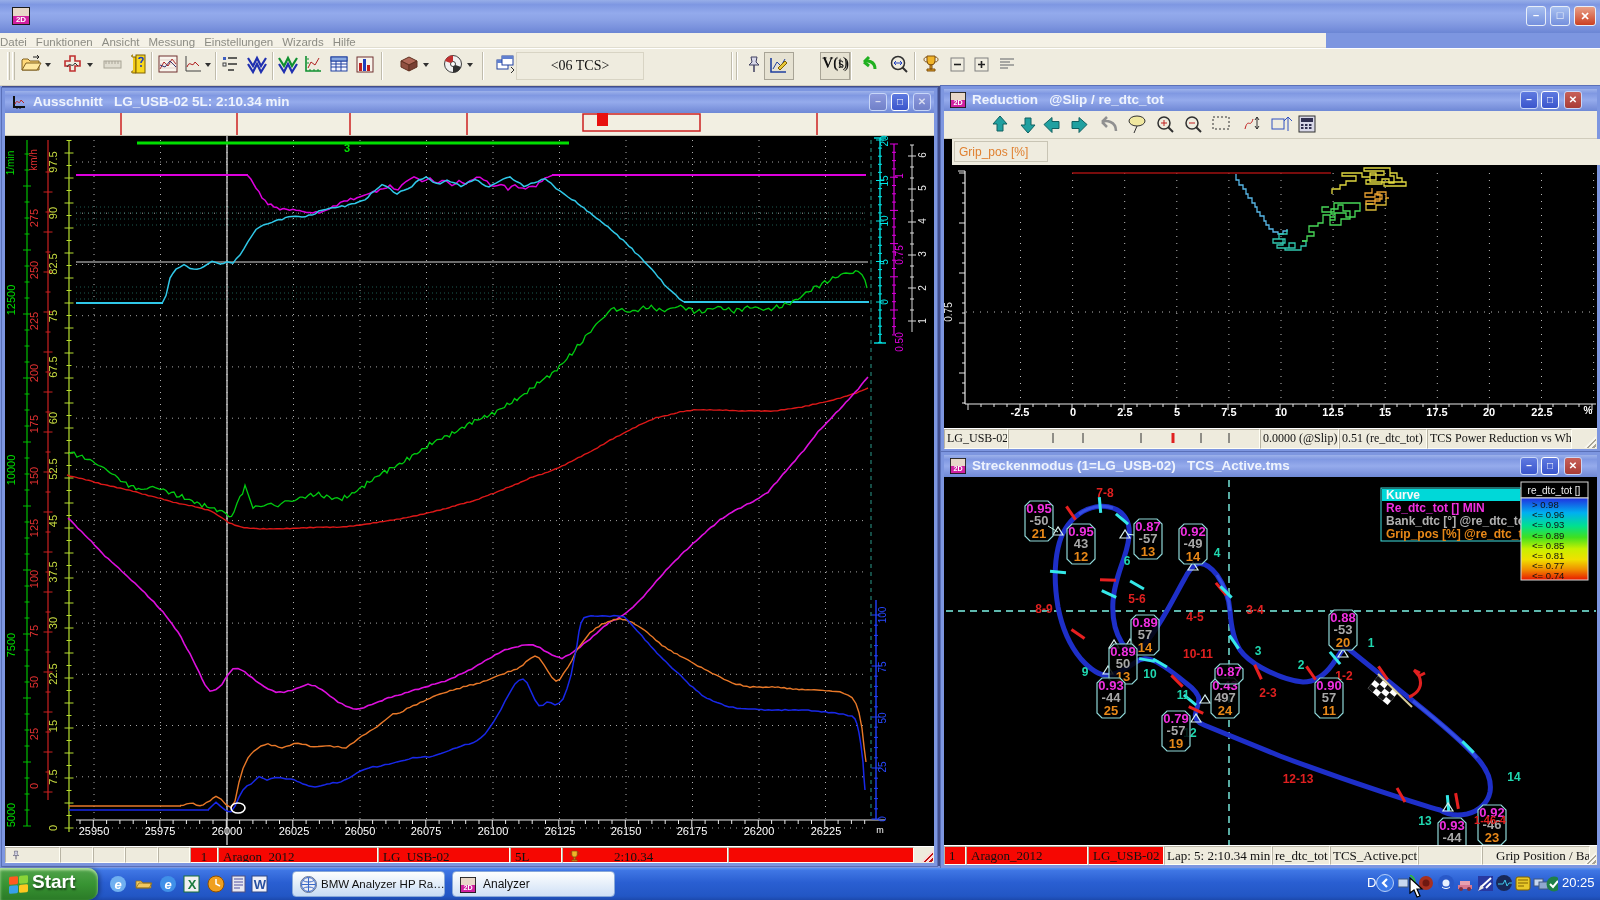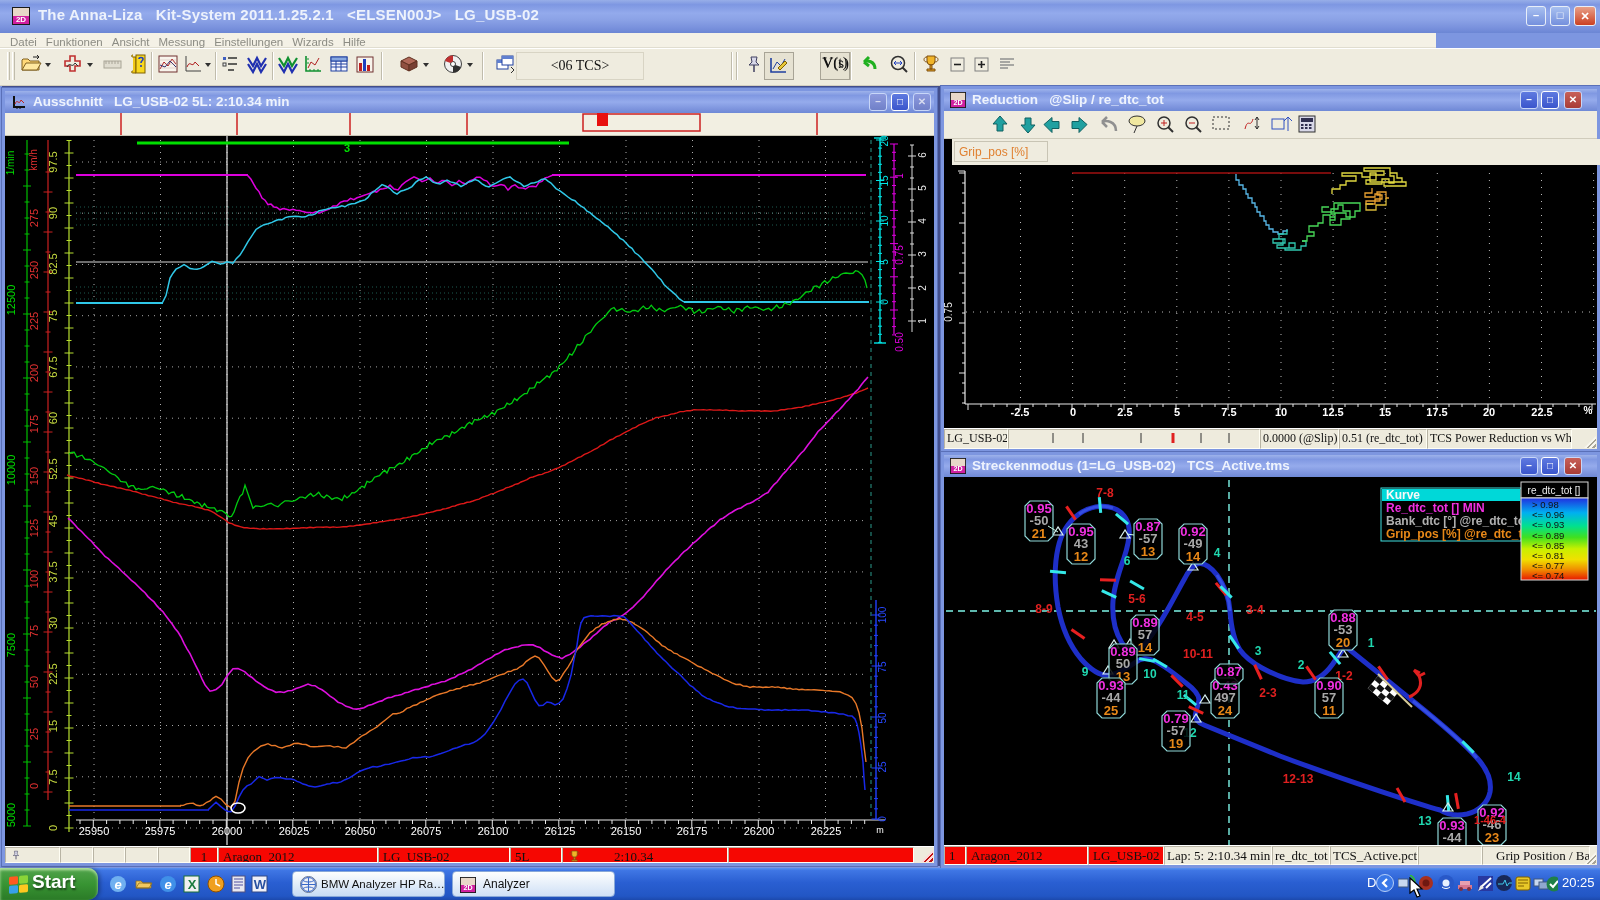--- a/index.html
+++ b/index.html
@@ -20,27 +20,26 @@
 </style></head><body>
 <div class="abs" style="left:2px;top:86px;width:1596px;height:780px;background:#424e8c"></div>
 
 <div class="abs titlebar" style="left:0;top:0;width:1600px;height:33px">
  <svg class="abs" style="left:12px;top:7px" width="18" height="18" viewBox="0 0 18 18">
       <rect x="0" y="0" width="18" height="18" fill="#1a1a1a"></rect>
       <rect x="1" y="1" width="16" height="8" fill="#e8d8c8"></rect>
       <rect x="1" y="9" width="16" height="8" fill="#d020a0"></rect>
       <text x="9" y="15" font-size="8" fill="#fff" text-anchor="middle" font-weight="bold">2D</text>
     </svg>
- <div class="abs" style="left:38px;top:6px;font-size:15px;letter-spacing:.2px">The Anna-Liza&nbsp;&nbsp;&nbsp;Kit-System 2011.1.25.2.1&nbsp;&nbsp;&nbsp;&lt;ELSEN00J&gt;&nbsp;&nbsp;&nbsp;LG_USB-02</div>
  <div class="tbtn b" style="left:1526px;top:6px;width:20px;height:20px;line-height:17px">–</div>
  <div class="tbtn b" style="left:1550px;top:6px;width:20px;height:20px;line-height:17px">□</div>
  <div class="tbtn r" style="left:1574px;top:6px;width:22px;height:20px;line-height:18px;font-weight:bold">✕</div>
 </div>
 
-<div class="abs" style="left:0;top:33px;width:1436px;height:15px;background:#f4f1e6;border-bottom:1px solid #e0ddd0;padding-left:10px;line-height:15px">
+<div class="abs" style="left:0;top:33px;width:1326px;height:15px;background:#f4f1e6;border-bottom:1px solid #e0ddd0;padding-left:0;line-height:15px">
 <span class="menui">Datei</span><span class="menui">Funktionen</span><span class="menui">Ansicht</span><span class="menui">Messung</span><span class="menui">Einstellungen</span><span class="menui">Wizards</span><span class="menui">Hilfe</span>
 </div>
 <div class="abs" style="left:0;top:48px;width:1600px;height:38px;background:#efecdf;border-top:1px solid #fff;border-bottom:1px solid #d4d0c0"></div>
 <div class="abs" style="left:7px;top:52px;width:3px;height:28px;border-left:1px solid #fff;border-right:1px solid #c0bcac"></div>
 <div class="abs" style="left:12px;top:52px;width:3px;height:28px;border-left:1px solid #fff;border-right:1px solid #c0bcac"></div>
 <div class="abs" style="left:18px;top:53px;width:26px;height:27px;text-align:center"><svg width="22" height="22" viewBox="0 0 22 22" style="vertical-align:top">
       <path d="M2 7 L2 17 L19 17 L19 8 L10 8 L8 6 L3 6 Z" fill="#ffd878" stroke="#806020"></path>
       <path d="M2 17 L6 10 L21 10 L17 17 Z" fill="#ffe8a0" stroke="#806020"></path>
       <path d="M13 4 L19 4 L17 2 M19 4 L17 6" stroke="#202020" fill="none"></path>
     </svg></div>

